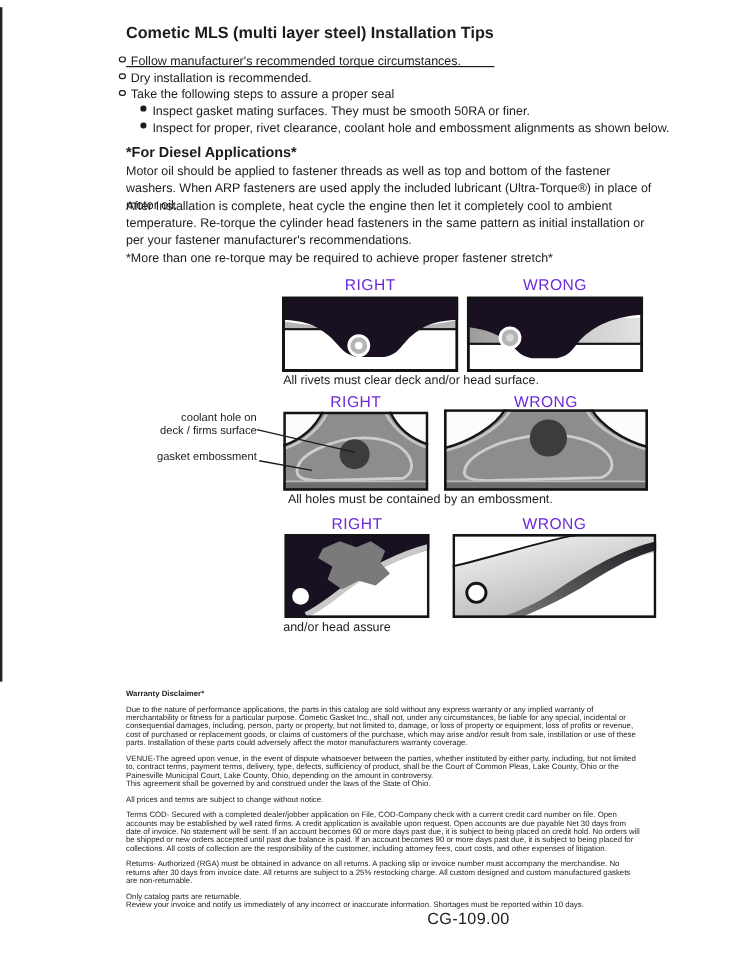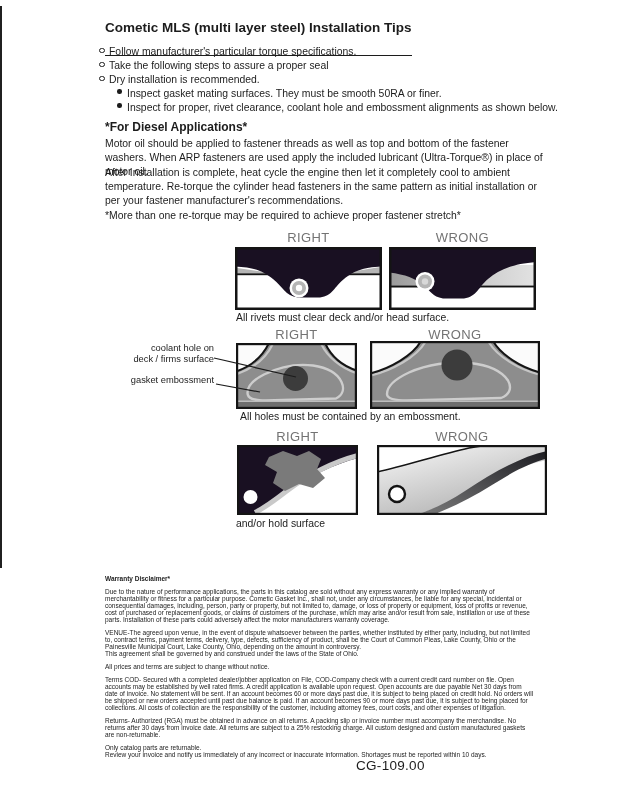--- a/index.html
+++ b/index.html
@@ -18,21 +18,21 @@
   .b-row{display:flex;align-items:baseline;}
   .b-row.sub{padding-left:18px;}
   .marker{flex:0 0 10px;position:relative;}
   .marker.hollow::before{content:"";position:absolute;top:-7.5px;left:0;width:3.5px;height:3.5px;border:1px solid #1c1c1c;border-radius:50%;}
   .marker.filled::before{content:"";position:absolute;top:-8px;left:0;width:4.5px;height:4.5px;background:#1c1c1c;border-radius:50%;}
   
   .diesel-head{left:105px;top:120px;font-size:12px;font-weight:bold;}
   .para{left:105px;width:438px;font-size:10.4px;line-height:14.2px;}
   .p1{top:137px;} .p2{top:166px;} .note{top:209px;}
   
-  .rw{font-size:13px;letter-spacing:.4px;text-align:center;color:#737373;}
+  .rw{font-size:13px;letter-spacing:.4px;text-align:center;color:#6d28d9;}
   .cap{font-size:10.4px;line-height:12.5px;}
   .side-labels{left:96px;top:343px;width:118px;text-align:right;font-size:9.3px;line-height:10.5px;}
   .side-labels .gap{height:11px;}
   svg{display:block;}
   .footer-code{left:356px;top:758px;font-size:13.5px;letter-spacing:.3px;}
   
   .warranty{left:105px;top:575px;width:430px;font-size:6.5px;line-height:7px;color:#222;}
   .warranty .w-head{font-weight:bold;margin:0 0 6px 0;}
   .warranty p{margin:0 0 6px 0;}
   .warranty p.tight{margin:0;}
@@ -43,29 +43,29 @@
 
 <div class="abs edge-line"></div>
 
 <div class="abs title">
   <span>Cometic MLS (multi layer steel) Installation Tips</span>
 </div>
 
 <div class="abs bullets">
   <div class="b-row">
       <span class="marker hollow"></span>
-      <span>Follow manufacturer's particular torque specifications.</span>
+      <span>Follow manufacturer's recommended torque circumstances.</span>
+    </div>
+  <div class="b-row">
+      <span class="marker hollow"></span>
+      <span>Dry installation is recommended.</span>
     </div>
   <div class="b-row">
       <span class="marker hollow"></span>
       <span>Take the following steps to assure a proper seal</span>
-    </div>
-  <div class="b-row">
-      <span class="marker hollow"></span>
-      <span>Dry installation is recommended.</span>
     </div>
   <div class="b-row sub">
       <span class="marker filled"></span>
       <span>Inspect gasket mating surfaces.  They must be smooth 50RA or finer.</span>
     </div>
   <div class="b-row sub">
       <span class="marker filled"></span>
       <span>Inspect for proper, rivet clearance, coolant hole and embossment alignments as shown below.</span>
     </div>
 </div>
@@ -182,21 +182,21 @@
   </defs>
   <rect width="170" height="70" fill="#ffffff"></rect>
   <path d="M0,27 C30,20 62,10 92,3 C108,-0.5 125,-1 170,-1 L170,15 C140,21 108,36 80,53 C62,63.5 45,69 30,70 L0,70 Z" fill="url(#gw1)"></path>
   <path d="M0,27 C30,20 62,10 92,3 C108,-0.5 125,-1 170,-1" stroke="#141414" stroke-width="1.6" fill="none"></path>
   <path d="M170,6 C143,12 115,28 88,46 C70,58 52,66.5 36,70 L56,70 C75,62 95,53 115,40 C136,26.5 154,17.5 170,13.5 Z" fill="url(#gw2)"></path>
   <circle cx="20" cy="49" r="8" fill="#ffffff" stroke="#141414" stroke-width="2.4"></circle>
   <rect x="1.1" y="1.1" width="167.8" height="67.8" fill="none" stroke="#141414" stroke-width="2.2"></rect>
 </svg>
 
 <div class="abs cap" style="left:236px;top:518px;width:240px;">
-  <div>and/or hold surface</div>
+  <div>and/or head assure</div>
 </div>
 
 <div class="abs warranty">
   <p class="w-head">Warranty Disclaimer*</p>
   <p>Due to the nature of performance applications, the parts in this catalog are sold without any express warranty or any implied warranty of merchantability or fitness for a particular purpose.  Cometic Gasket Inc., shall not, under any circumstances, be liable for any special, incidental or consequential damages, including, person, party or property, but not limited to, damage, or loss of property or equipment, loss of profits or revenue, cost of purchased or replacement goods, or claims of customers of the purchase, which may arise and/or result from sale, instillation or use of these parts.  Installation of these parts could adversely affect the motor manufacturers warranty coverage.</p>
   <p class="tight">VENUE-The agreed upon venue, in the event of dispute whatsoever between the parties, whether instituted by either party, including, but not limited to, contract terms, payment terms, delivery, type, defects, sufficiency of product, shall be the Court of Common Pleas, Lake County, Ohio or the Painesville Municipal Court, Lake County, Ohio, depending on the amount in controversy.</p>
   <p class="after-tight">This agreement shall be governed by and construed under the laws of the State of Ohio.</p>
   <p>All prices and terms are subject to change without notice.</p>
   <p>Terms COD- Secured with a completed dealer/jobber application on File, COD-Company check with a current credit card number on file.  Open accounts may be established by well rated firms.  A credit application is available upon request.  Open accounts are due payable Net 30 days from date of invoice.  No statement will be sent.  If an account becomes 60 or more days past due, it is subject to being placed on credit hold.  No orders will be shipped or new orders accepted until past due balance is paid.  If an account becomes 90 or more days past due, it is subject to being placed for collections.  All costs of collection are the responsibility of the customer, including attorney fees, court costs, and other expenses of litigation.</p>
   <p>Returns- Authorized (RGA) must be obtained in advance on all returns.  A packing slip or invoice number must accompany the merchandise.  No returns after 30 days from invoice date.  All returns are subject to a 25% restocking charge.  All custom designed and custom manufactured gaskets are non-returnable.</p>

